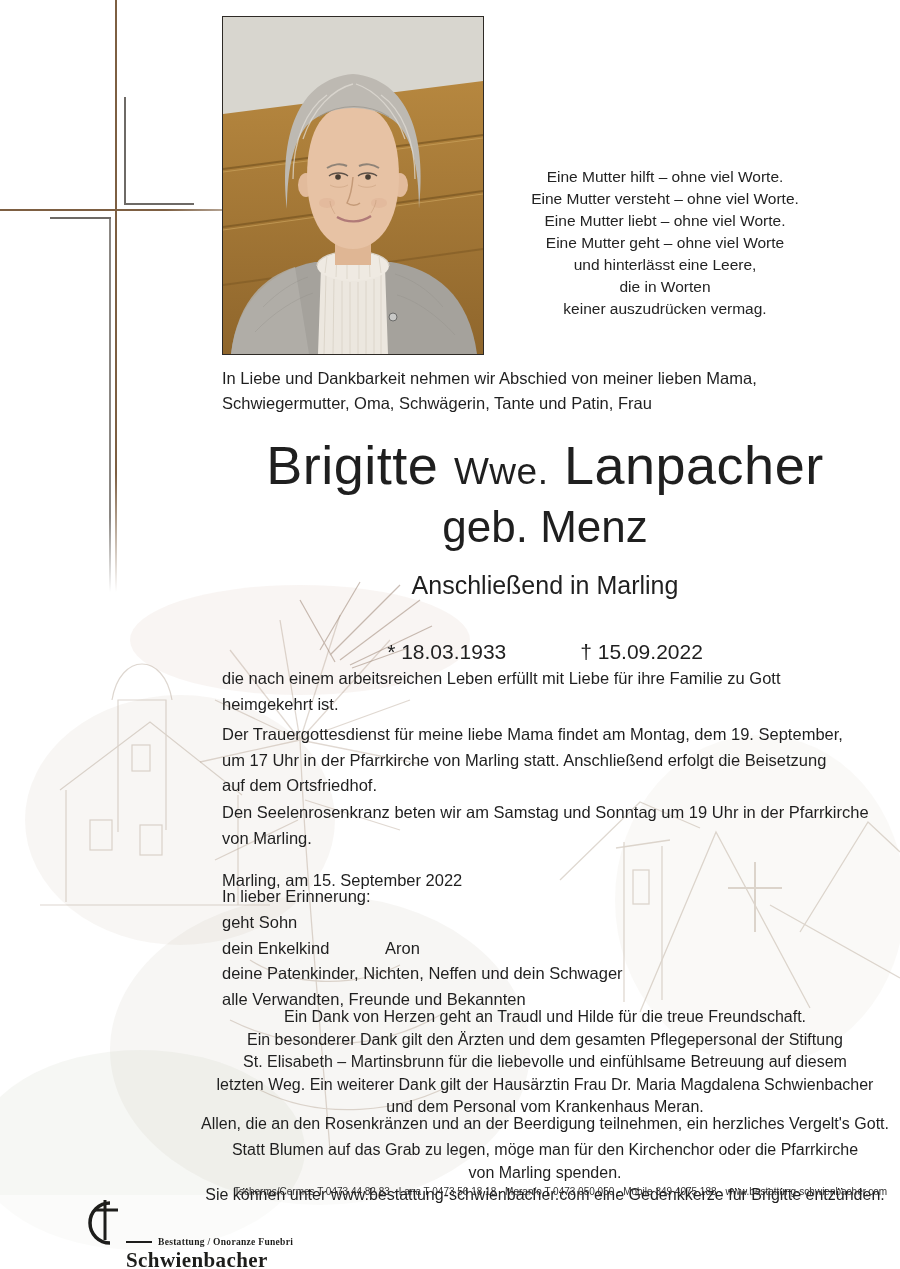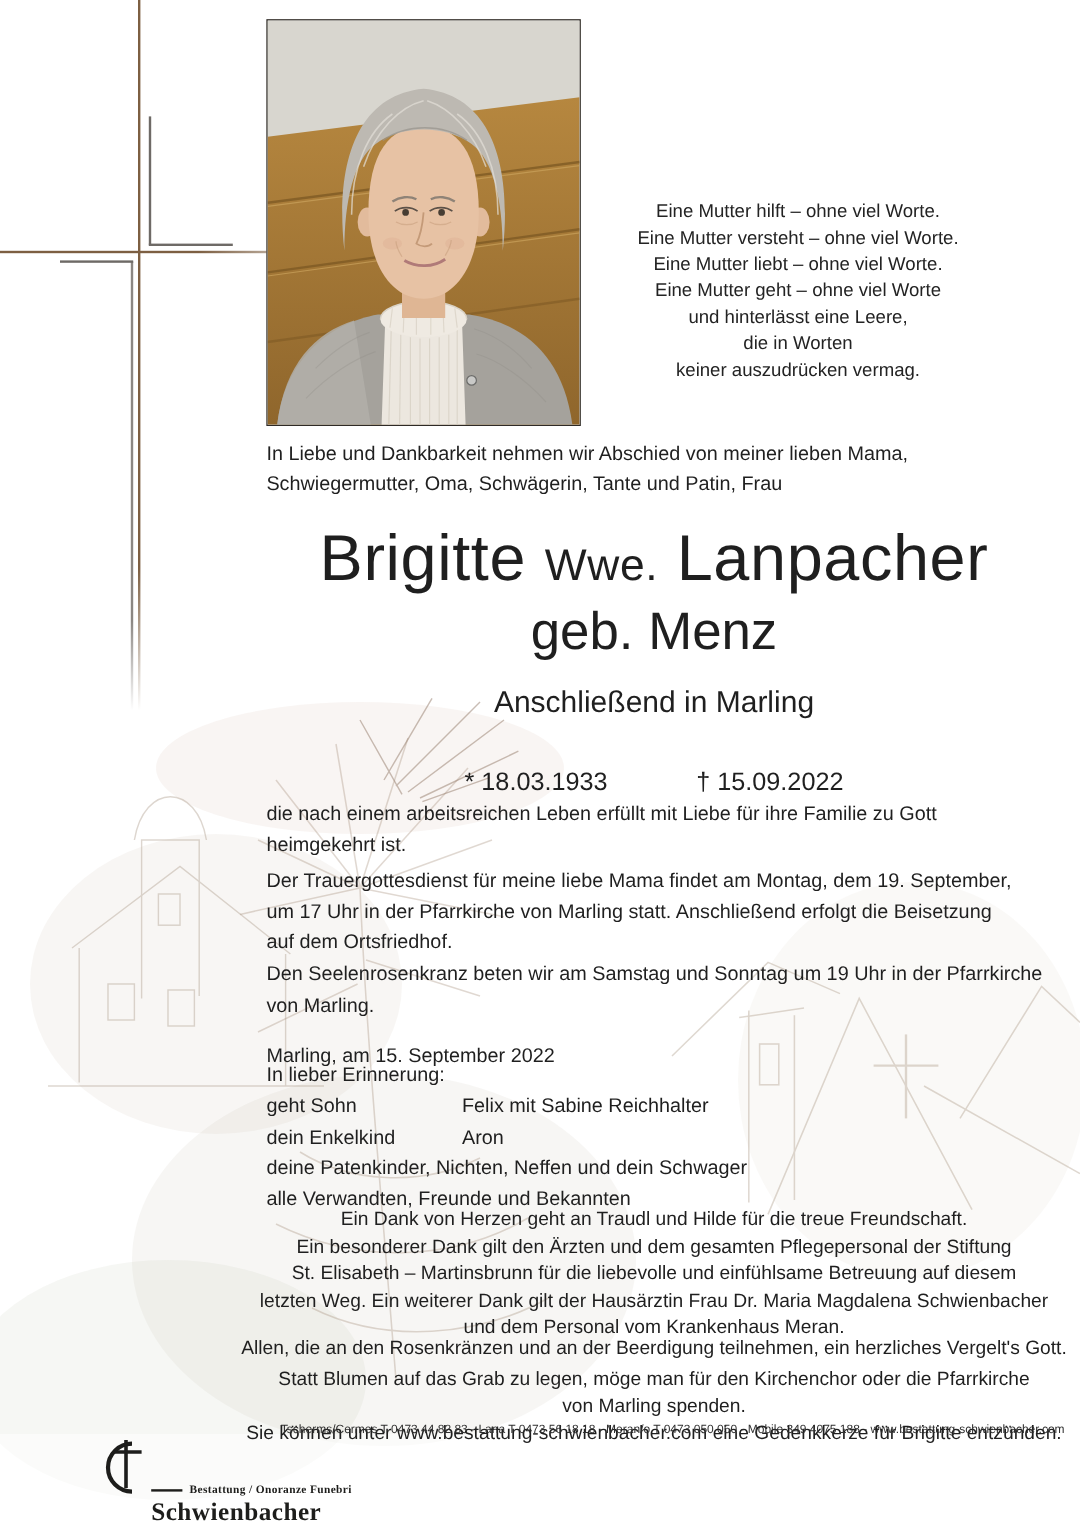--- a/index.html
+++ b/index.html
@@ -232,21 +232,20 @@
 um 17 Uhr in der Pfarrkirche von Marling statt. Anschließend erfolgt die Beisetzung
 auf dem Ortsfriedhof.</div>
   <div class="txt body-par p3">Den Seelenrosenkranz beten wir am Samstag und Sonntag um 19 Uhr in der Pfarrkirche
 von Marling.</div>
   <div class="txt body-par place-date">Marling, am 15. September 2022</div>
   <div class="txt body-par rem-heading">In lieber Erinnerung:</div>
 
   <div class="rel-rows">
     <div class="rel-row">
       <span class="rel-label">geht Sohn</span>
-      <span class="rel-value">Felix mit Sabine Reichhalter</span>
     </div>
     <div class="rel-row">
       <span class="rel-label">dein Enkelkind</span>
       <span class="rel-value">Aron</span>
     </div>
     <div class="rel-row">
       <span>deine Patenkinder, Nichten, Neffen und dein Schwager</span>
     </div>
     <div class="rel-row">
       <span>alle Verwandten, Freunde und Bekannten</span>

